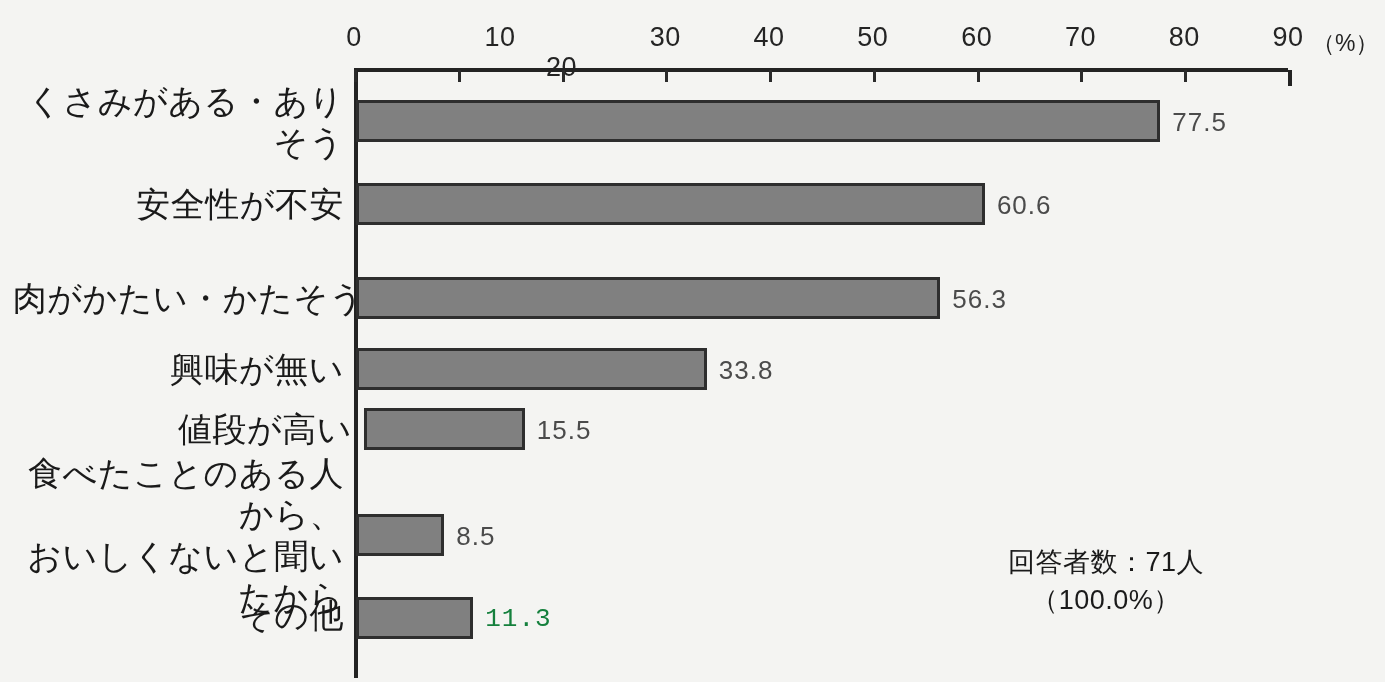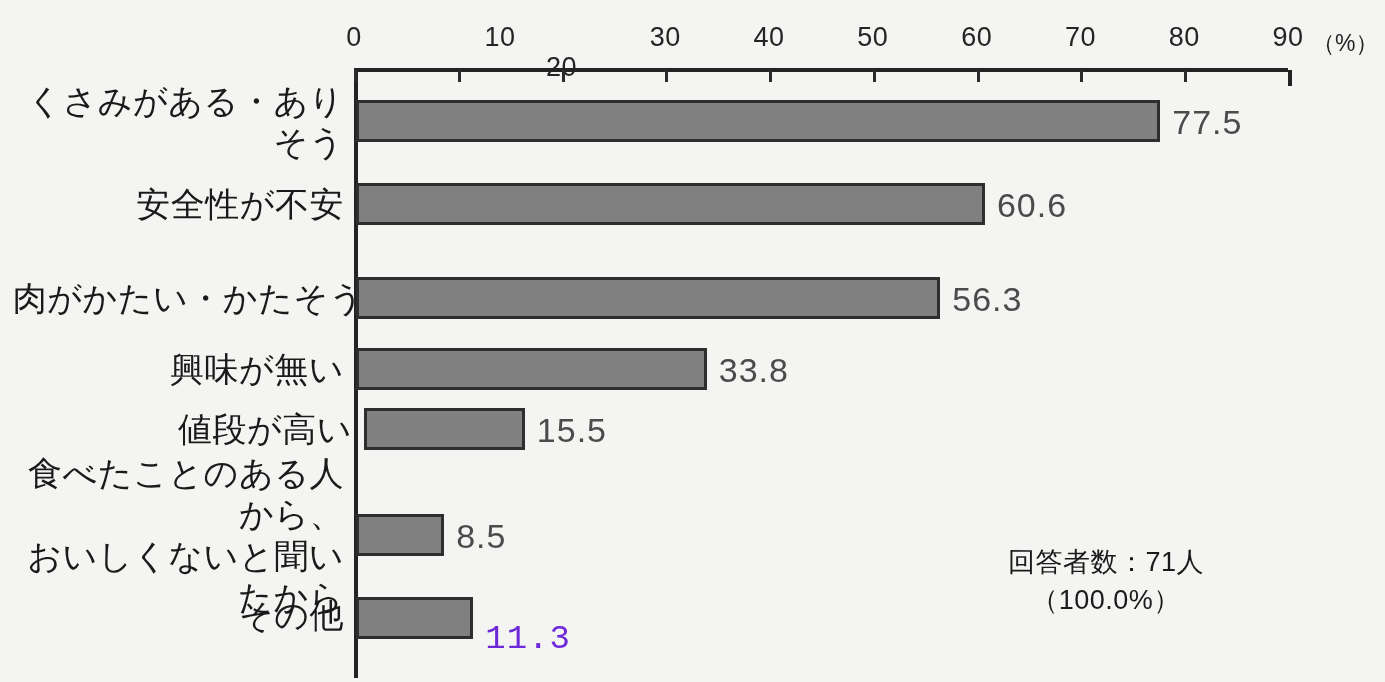--- a/index.html
+++ b/index.html
@@ -93,21 +93,21 @@
     top: 0;
     height: 42px;
     background: #808080;
     border: 3px solid #2e2e2e;
     box-sizing: border-box;
   }
   .bar-value {
     position: absolute;
     top: 50%;
     transform: translateY(-50%);
-    font-size: 34px;
+    font-size: 26px;
     letter-spacing: 1px;
     color: #4b4b4b;
     white-space: nowrap;
   }
 
   
   .annotation {
     position: absolute;
     left: 1008px;
     top: 543px;
@@ -181,20 +181,20 @@
       </div>
       <div class="row" style="top: 514px;">
         <div class="cat-label">食べたことのある人から、
 おいしくないと聞いたから</div>
         <div class="bar" style="width: 88.2111px; background: rgb(128, 128, 128); border-color: rgb(46, 46, 46);"></div>
         <div class="bar-value" style="left: 456.211px; color: rgb(75, 75, 75);">8.5</div>
       </div>
       <div class="row" style="top: 596.8px; font-family: Liberation Mono, monospace;">
         <div class="cat-label">その他</div>
         <div class="bar" style="width: 117.269px; background: rgb(128, 128, 128); border-color: rgb(46, 46, 46);"></div>
-        <div class="bar-value" style="left: 485.269px; color: #6d28d9; margin-top: 20px;">11.3</div>
+        <div class="bar-value" style="left: 485.269px; color: #15803d;">11.3</div>
       </div>
     </div>
 
   <div class="annotation">回答者数：71人
 （100.0%）</div>
 
 </div>
 
 </body></html>

